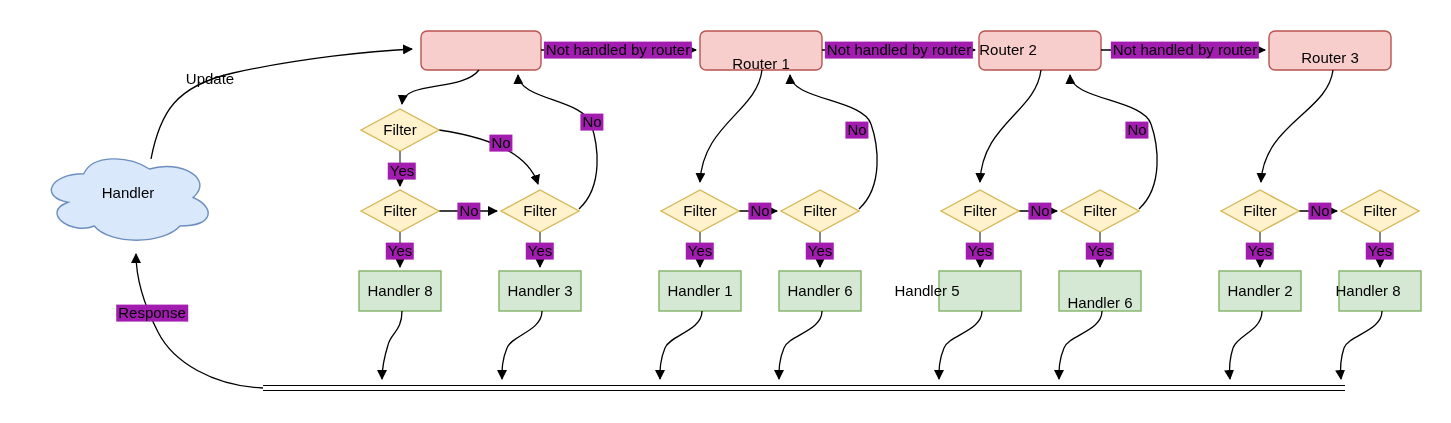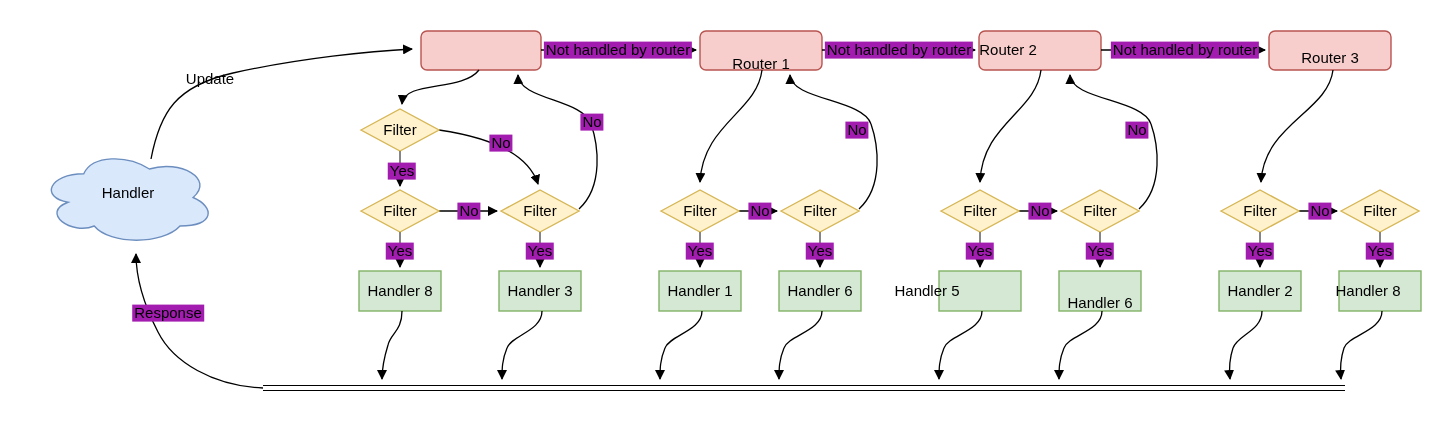--- a/index.html
+++ b/index.html
@@ -126,21 +126,21 @@
   <div class="lbl" style="left:400px;top:291px">Handler 8</div>
   <div class="lbl" style="left:540px;top:291px">Handler 3</div>
   <div class="lbl" style="left:700px;top:291px">Handler 1</div>
   <div class="lbl" style="left:820px;top:291px">Handler 6</div>
   <div class="lbl" style="left:927px;top:291px">Handler 5</div>
   <div class="lbl" style="left:1100px;top:303px">Handler 6</div>
   <div class="lbl" style="left:1260px;top:291px">Handler 2</div>
   <div class="lbl" style="left:1368px;top:291px">Handler 8</div>
 
   <div class="lbl" style="left:210px;top:79px">Update</div>
-  <div class="lbl bg" style="left:168px;top:313px">Response</div>
+  <div class="lbl bg" style="left:152px;top:313px">Response</div>
   <div class="lbl bg" style="left:618px;top:50px">Not handled by router</div>
   <div class="lbl bg" style="left:899px;top:50px">Not handled by router</div>
   <div class="lbl bg" style="left:1185px;top:50px">Not handled by router</div>
 
   <div class="lbl bg" style="left:402px;top:171px">Yes</div>
   <div class="lbl bg" style="left:400px;top:251px">Yes</div>
   <div class="lbl bg" style="left:540px;top:251px">Yes</div>
   <div class="lbl bg" style="left:700px;top:251px">Yes</div>
   <div class="lbl bg" style="left:820px;top:251px">Yes</div>
   <div class="lbl bg" style="left:980px;top:251px">Yes</div>

